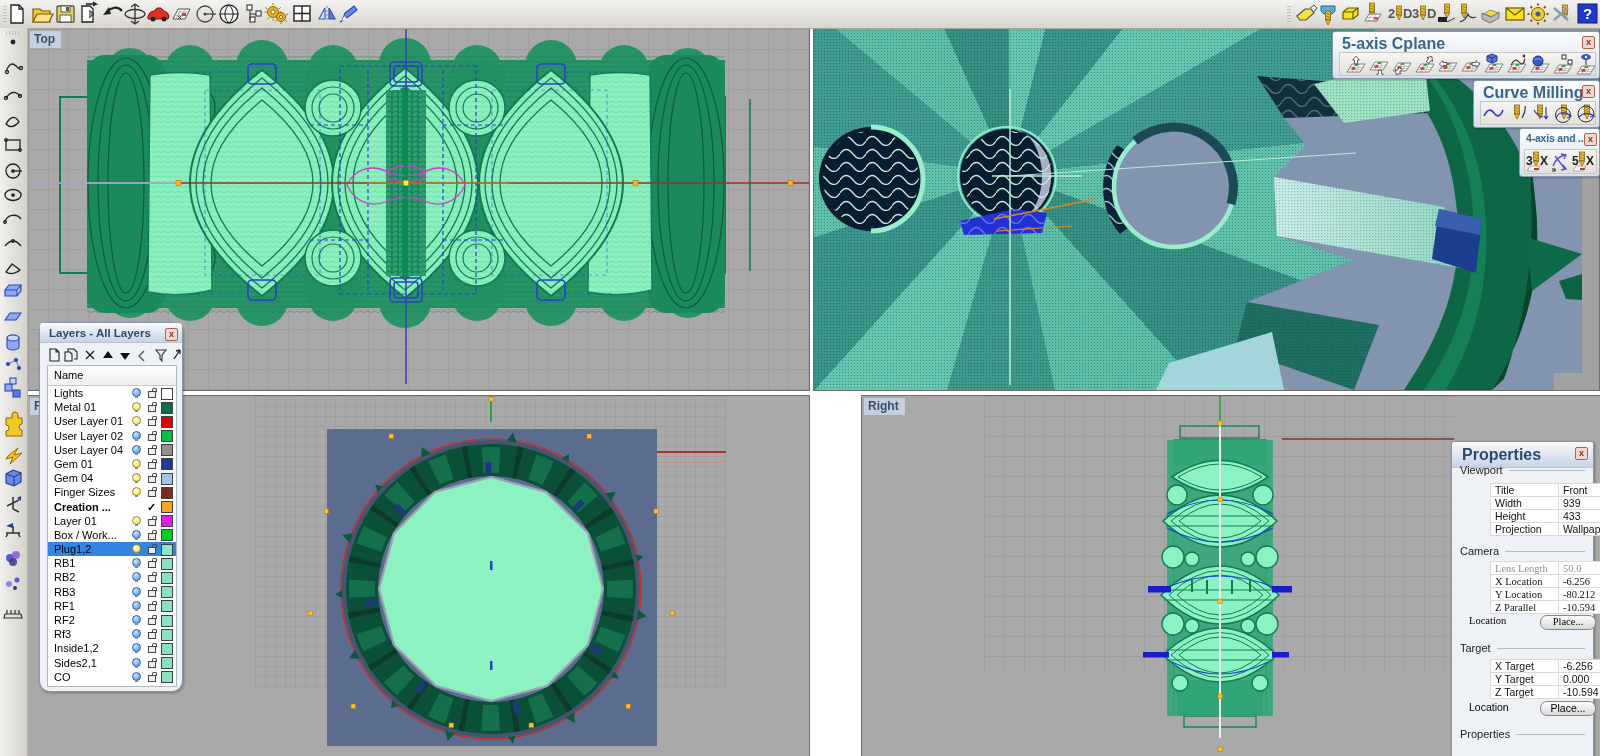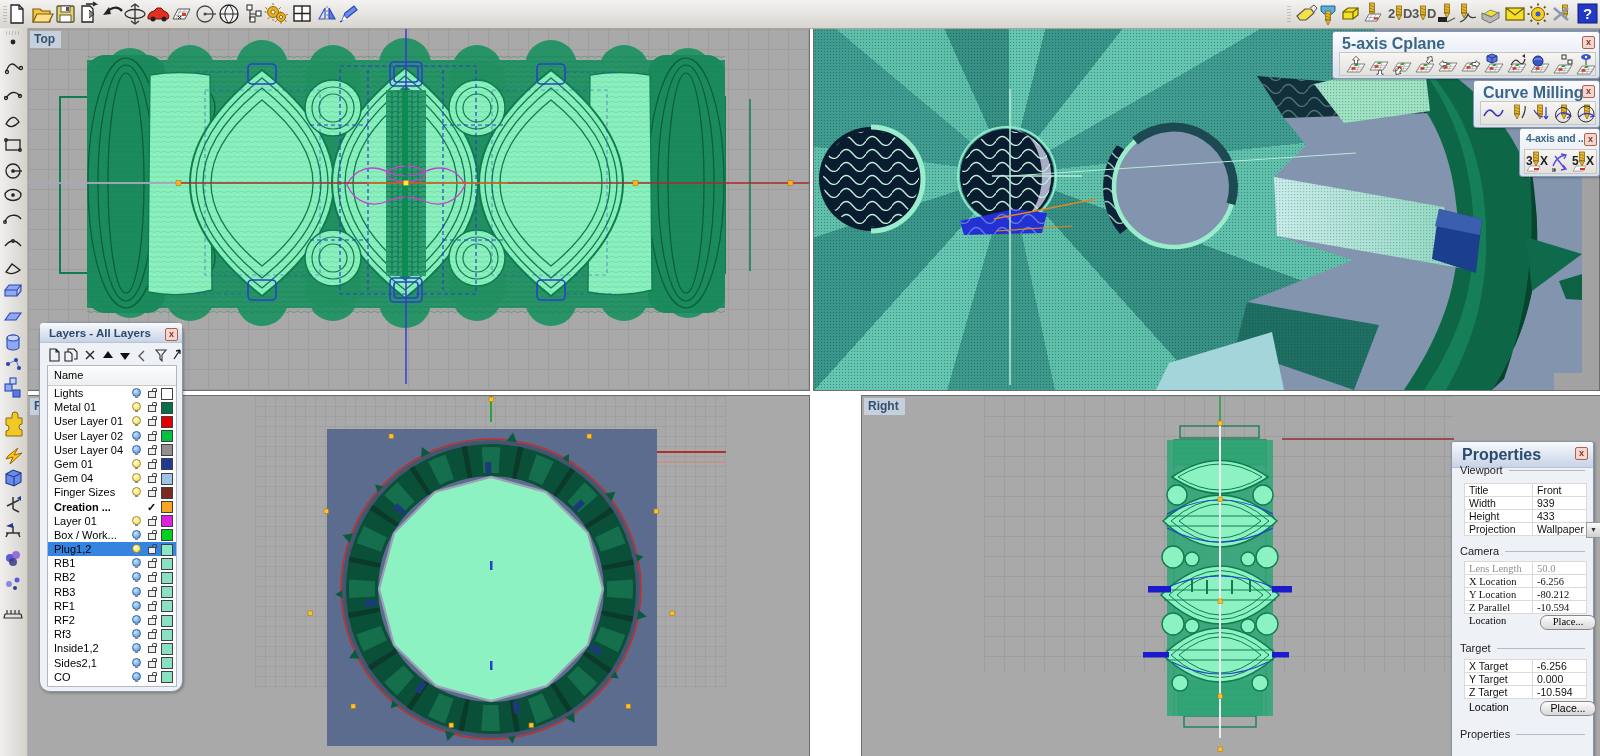--- a/index.html
+++ b/index.html
@@ -24,21 +24,21 @@
 .bulb:after{content:"";position:absolute;left:2px;top:7px;width:3px;height:2px;background:#888;}
 .bulb.y{background:radial-gradient(circle at 35% 30%,#fffce0,#f2dc3a);border:1px solid #a08820;}
 .bulb.b{background:radial-gradient(circle at 35% 30%,#cfe4fa,#3f8fe0);border:1px solid #2a5fa8;}
 .lock{position:absolute;left:100px;top:5px;width:6px;height:5px;border:1px solid #444;background:#eee;}
 .lock:before{content:"";position:absolute;left:2.5px;top:-4px;width:3px;height:3px;border:1px solid #444;border-bottom:none;border-radius:2px 2px 0 0;}
 .sw{position:absolute;left:113px;top:1.5px;width:10px;height:10px;border:1px solid #404040;}
 .psec{display:flex;align-items:center;font-size:11px;color:#222;padding-left:8px;position:absolute;left:0;right:4px;}
 .psec:after{content:"";flex:1;height:1px;background:#b4bcc8;margin:0 4px 0 6px;}
 .ptab{position:absolute;left:12px;}
 .prow{display:flex;height:14px;font-size:10.5px;line-height:13px;margin-top:-1px;}
-.pl{width:63px;background:#fff;border:1px solid #dadada;border-right:none;padding-left:4px;color:#111;}
+.pl{width:63px;background:#fff;border:1px solid #dadada;border-right:none;padding-left:4px;color:#111;margin-left:26px;}
 .pv{width:49px;background:#fff;border:1px solid #dadada;padding-left:4px;color:#111;}
 .pbtn{width:54px;height:13px;margin-left:8px;background:linear-gradient(#fcfcfc,#d9d9d9);border:1px solid #888;border-radius:7px;font-size:10.5px;text-align:center;line-height:12px;}
 .gray{color:#909090;}
 </style>
 </head>
 <body>
 <div id="root">
 
   <div class="vp grid20" id="vtop" style="left:27px;top:28px;width:781px;height:361px;">
     <div class="vplabel">Top</div>

